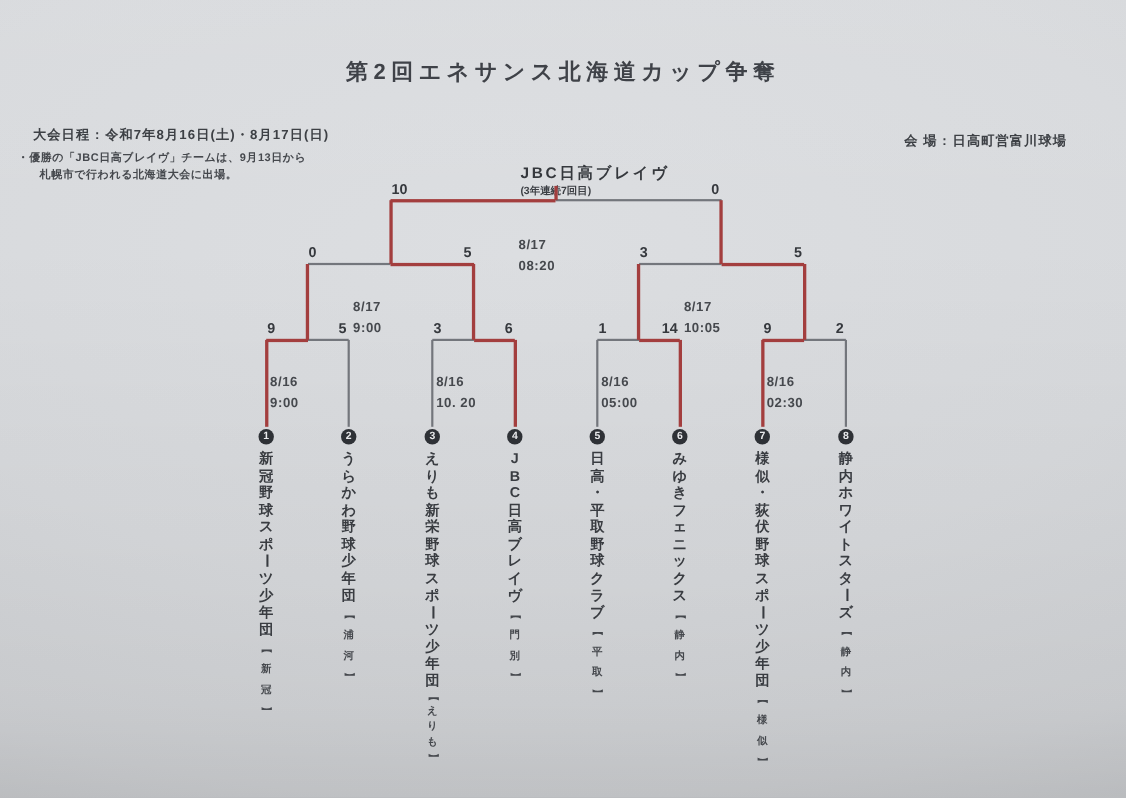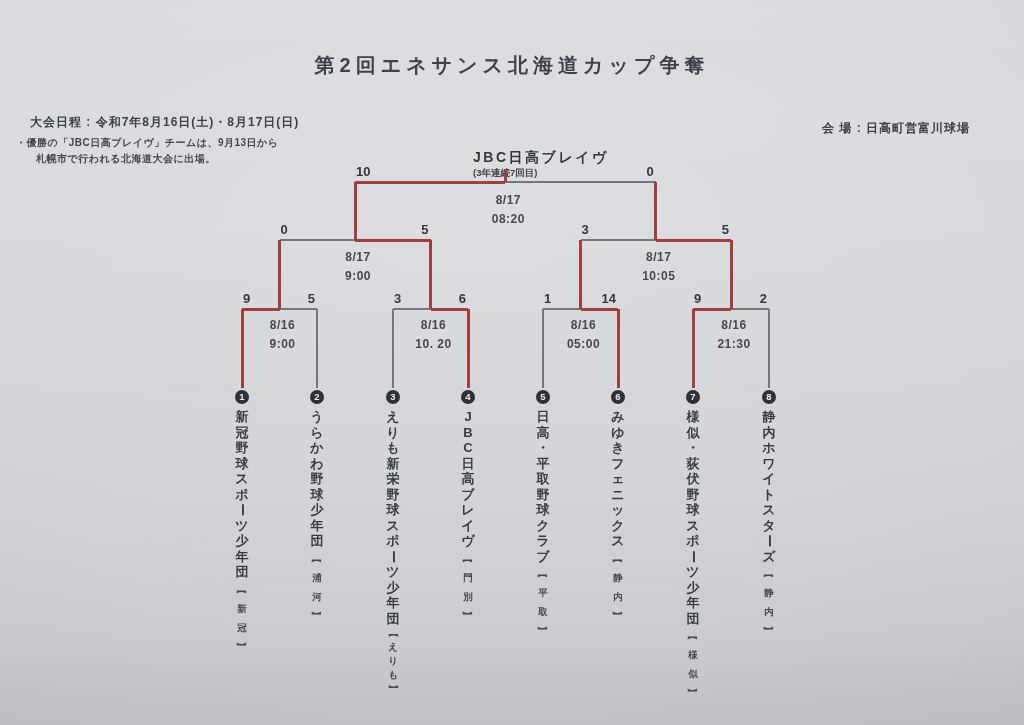--- a/index.html
+++ b/index.html
@@ -20,21 +20,21 @@
   .n2{left:36px;top:152px;}
   .venue{position:absolute;left:822px;top:120px;font-size:12px;font-weight:bold;letter-spacing:1px;color:#3d4045;}
   .champion{position:absolute;top:149px;left:541px;transform:translateX(-50%);display:flex;align-items:baseline;white-space:nowrap;flex-direction:column;}
   .champ-name{font-size:14px;font-weight:bold;letter-spacing:2.5px;color:#35383d;}
   .champ-streak{font-size:9.5px;font-weight:bold;color:#3c3f44;}
   #bracket{position:absolute;left:0;top:0;width:1024px;height:725px;}
   .ln{position:absolute;}
   .ln.g{background:#73767c;}
   .ln.r{background:#a33e3e;}
   .score{position:absolute;font-size:13px;font-weight:bold;color:#35383d;height:16px;line-height:16px;}
-  .mdate{position:absolute;width:74px;text-align:center;font-size:12px;font-weight:600;color:#46494e;letter-spacing:0.5px;}
+  .mdate{position:absolute;width:74px;text-align:left;font-size:12px;font-weight:600;color:#46494e;letter-spacing:0.5px;margin-top:22px;}
   .mdate div{height:19px;line-height:19px;}
   .team{position:absolute;transform:translateX(-50%);display:flex;flex-direction:column;align-items:center;}
   .tnum{display:block;width:14px;height:14px;border-radius:50%;background:#2e3136;color:#e9eaec;
         font-size:9.5px;font-weight:bold;line-height:14px;text-align:center;margin-bottom:5px;}
   .tname,.tregion{display:flex;flex-direction:column;align-items:center;}
   .vc{display:block;height:15.5px;line-height:15.5px;font-size:13px;font-weight:600;color:#393c41;}
   .vr{display:block;height:14px;line-height:14px;font-size:9.5px;font-weight:600;color:#45484d;}
   .vr.wide{height:19px;line-height:19px;}
   .rot{transform:rotate(90deg);}
 </style>
@@ -90,21 +90,21 @@
         <div class="">8/16</div>
         <div class="">05:00</div>
       </div>
       <div class="ln r" style="left: 693px; top: 307.5px; width: 38px; height: 3px;"></div>
       <div class="ln r" style="left: 691.5px; top: 309px; width: 3px; height: 79px;"></div>
       <div class="ln r" style="left: 729.5px; top: 240px; width: 3px; height: 69px;"></div>
       <div class="score" style="top: 291px; left: 694px;">9</div>
       <div class="score" style="top: 291px; left: 737px; width: 30px; text-align: right;">2</div>
       <div class="mdate" style="left: 697px; top: 316px;">
         <div class="">8/16</div>
-        <div class="">21:30</div>
+        <div class="">02:30</div>
       </div>
       <div class="ln r" style="left: 355px; top: 238.5px; width: 75.5px; height: 3px;"></div>
       <div class="ln r" style="left: 353.5px; top: 182px; width: 3px; height: 58px;"></div>
       <div class="score" style="top: 222px; left: 280.5px;">0</div>
       <div class="score" style="top: 222px; left: 398.5px; width: 30px; text-align: right;">5</div>
       <div class="mdate" style="left: 321px; top: 248px;">
         <div class="">8/17</div>
         <div class="">9:00</div>
       </div>
       <div class="ln r" style="left: 655.75px; top: 238.5px; width: 75.25px; height: 3px;"></div>

